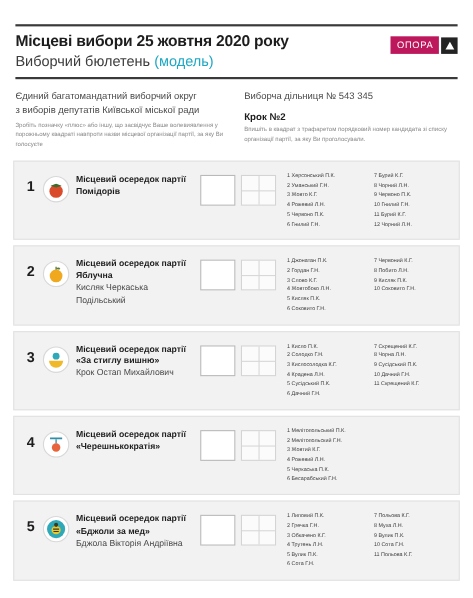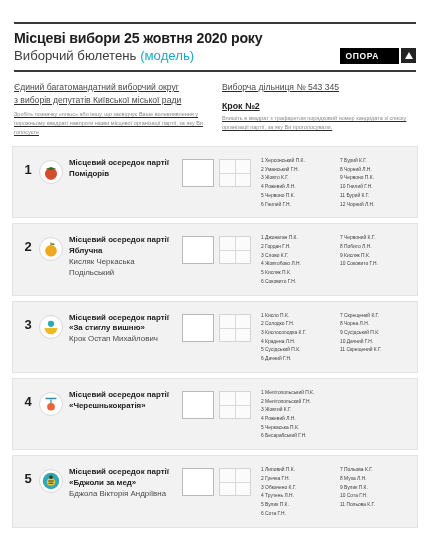--- a/index.html
+++ b/index.html
@@ -22,21 +22,21 @@
     padding: 0 10px;
   }
 
   
   .hdr-rule {
     border-top: 2px solid #3a3a3a;
     margin: 22px 4px 0 4px;
   }
   .hdr {
     display: flex;
-    align-items: flex-end;
+    align-items: flex-start;
     justify-content: space-between;
     padding: 5px 4px 4px 4px;
   }
   .hdr-titles { padding-top: 1px; }
   .hdr-title {
     font-size: 14.2px;
     font-weight: bold;
     letter-spacing: -0.2px;
     color: #1d1d1d;
     line-height: 1.18;
@@ -51,26 +51,26 @@
     color: #1ea8c4;
     font-weight: normal;
   }
   .opora {
     display: flex;
     align-items: center;
     gap: 2px;
     margin-top: 4px;
   }
   .opora-word {
-    background: #000000;
+    background: #be185d;
     color: #ffffff;
     font-size: 8.5px;
-    font-weight: bold;
+    font-weight: normal;
     letter-spacing: 0.6px;
-    padding: 3px 20px 3px 6px;
+    padding: 3px 5px 3px 6px;
   }
   .opora-mark {
     background: #232323;
     width: 15px;
     height: 15px;
     display: flex;
     align-items: center;
     justify-content: center;
   }
   .opora-tri {
@@ -83,21 +83,21 @@
     border-top: 2px solid #3a3a3a;
     margin: 2px 4px 0 4px;
   }
 
   
   .cols {
     display: flex;
     padding: 9px 4px 0 4px;
     gap: 14px;
   }
-  .col { width: 196px; text-decoration: underline; }
+  .col { width: 196px; }
   .district {
     font-size: 8.6px;
     color: #4a4a4a;
     line-height: 1.55;
   }
   .step-label {
     font-size: 8.8px;
     font-weight: bold;
     color: #1d1d1d;
     margin-top: 7px;

